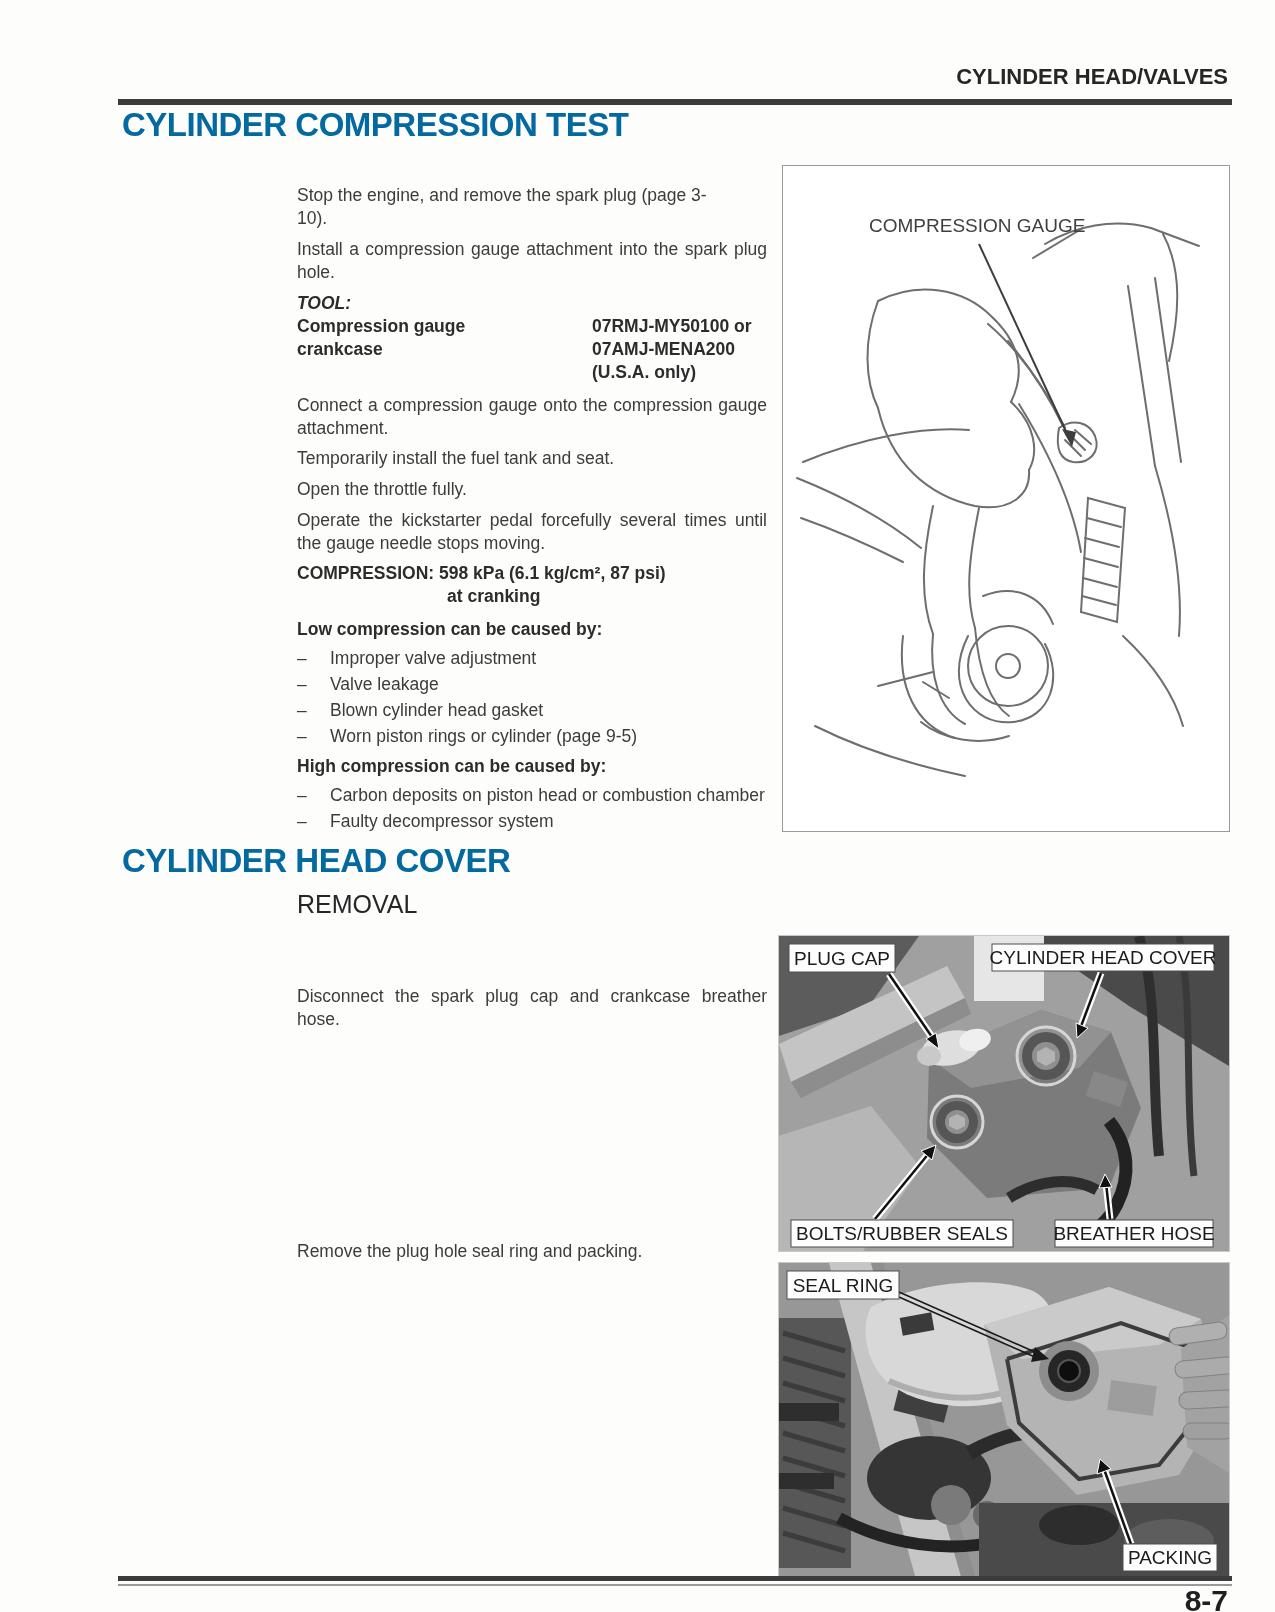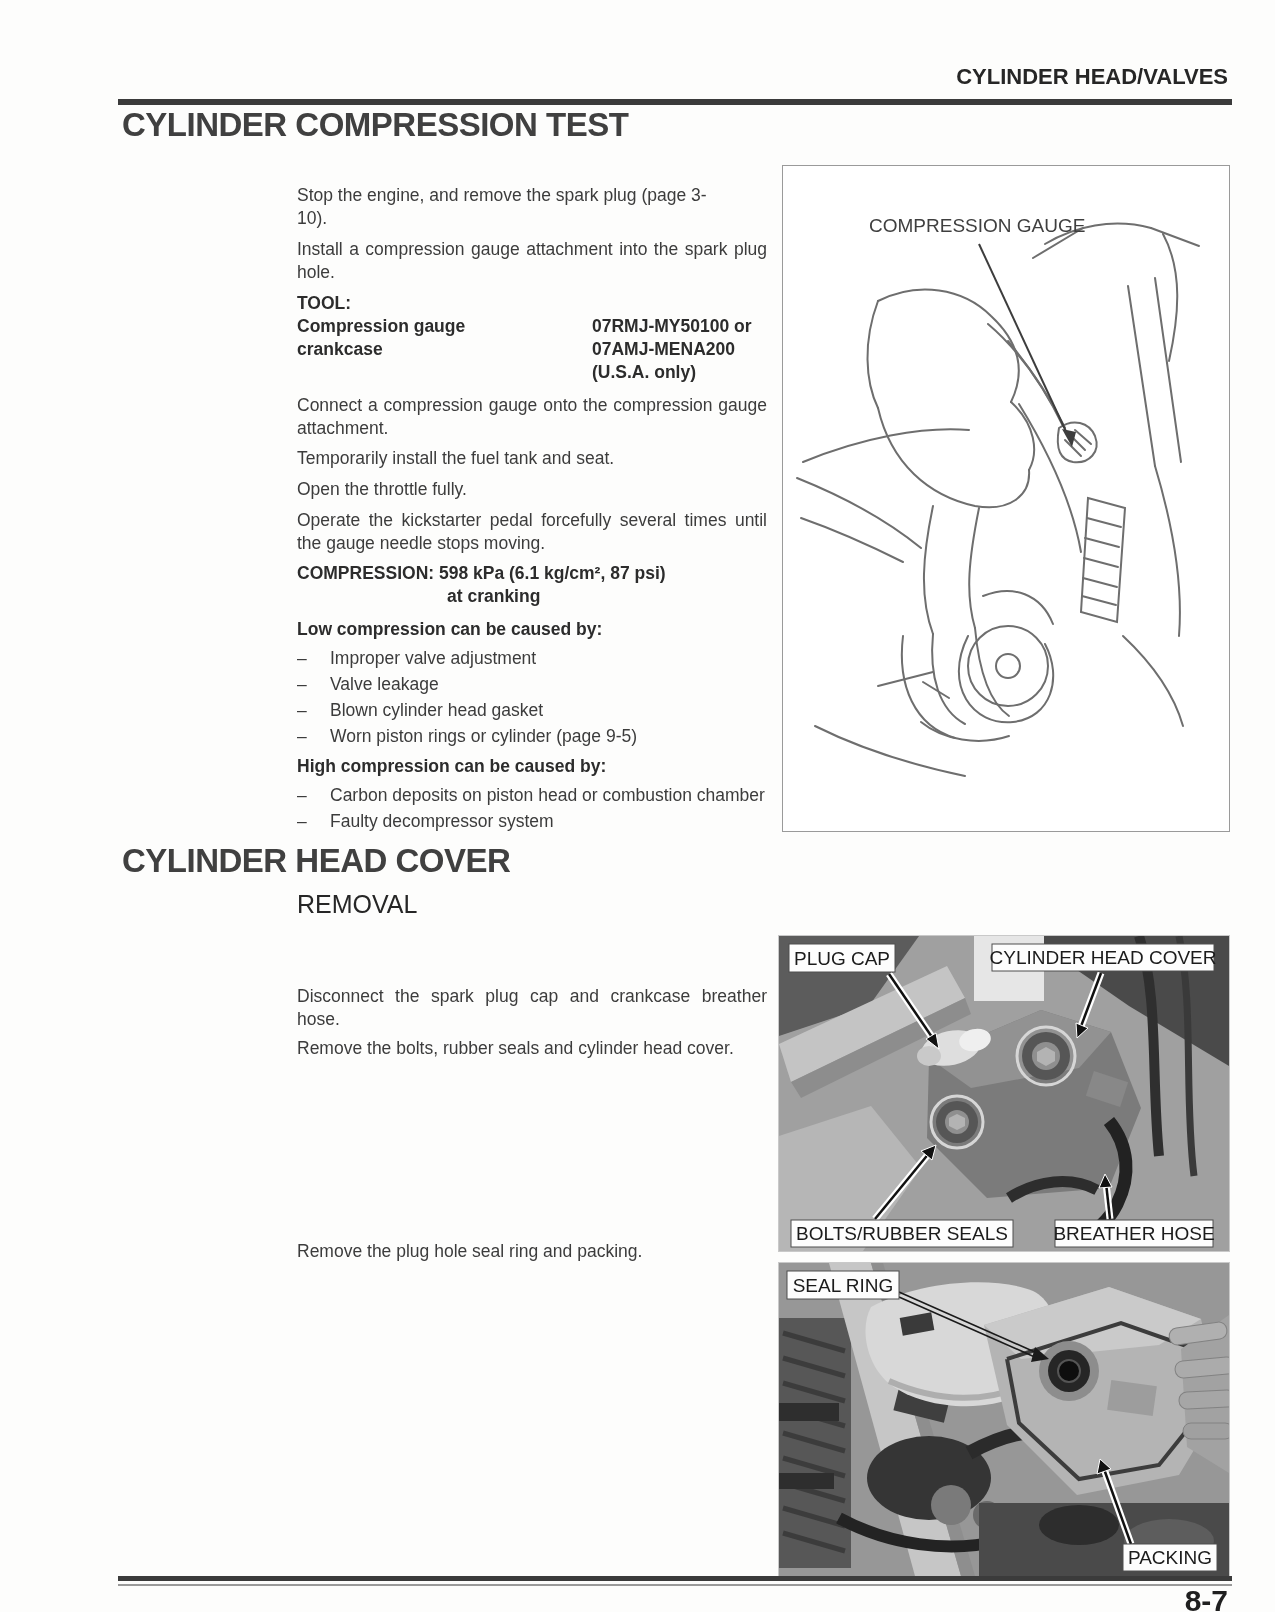--- a/index.html
+++ b/index.html
@@ -2,21 +2,21 @@
 <html><head>
 <meta charset="utf-8">
 <style>
   html,body{margin:0;padding:0;background:#e8e8e8;}
   .page{
     position:relative;width:1275px;height:1612px;margin:0 auto;
     background:#fdfdfc;overflow:hidden;
     font-family:"Liberation Sans", sans-serif;color:#3c3c3c;
   }
   .abs{position:absolute;}
-  .h1{font-size:33px;font-weight:bold;color:#404040;letter-spacing:-0.5px;white-space:nowrap;}
+  .h1{font-size:33px;font-weight:bold;color:#0369a1;letter-spacing:-0.5px;white-space:nowrap;}
   .h2{font-size:25px;font-weight:normal;color:#262626;white-space:nowrap;}
   .hdr{font-size:22px;font-weight:bold;color:#262626;white-space:nowrap;}
   .rule{background:#3b3b3b;}
   .rule-thin{background:#9a9a9a;}
   .col{left:297px;width:470px;font-size:17.5px;line-height:23px;}
   .jus{text-align:justify;}
   .bold{font-weight:bold;color:#2c2c2c;}
   .bullet{display:flex;line-height:26px;}
   .dash{width:33px;flex:none;}
   .btext{flex:1;}
@@ -36,21 +36,21 @@
 <div class="page">
 
   <div class="abs hdr" style="top:64px;right:47px;">CYLINDER HEAD/VALVES</div>
   <div class="abs rule" style="left:118px;top:99px;width:1114px;height:6px;"></div>
 
   <div class="abs h1" style="left:122px;top:106px;">CYLINDER COMPRESSION TEST</div>
 
   <div class="abs col" style="top:184px;width:410px;">Stop the engine, and remove the spark plug (page 3-10).</div>
   <div class="abs col jus" style="top:238px;">Install a compression gauge attachment into the spark plug hole.</div>
 
-  <div class="abs col bold" style="top:292px;">TOOL:</div>
+  <div class="abs col bold" style="top:292px;font-style:italic;">TOOL:</div>
   <div class="abs col toolwrap" style="top:315px;height:70px;">
     <div class="bold">
       <div>Compression gauge</div>
       <div>crankcase</div>
     </div>
     <div class="tool-right bold">
       <div>07RMJ-MY50100 or</div>
       <div>07AMJ-MENA200</div>
       <div>(U.S.A. only)</div>
     </div>
@@ -95,21 +95,20 @@
     <div class="bullet">
         <span class="dash">–</span>
         <span class="btext">Faulty decompressor system</span>
       </div>
   </div>
 
   <div class="abs h1" style="left:122px;top:842px;">CYLINDER HEAD COVER</div>
   <div class="abs h2" style="left:297px;top:890px;">REMOVAL</div>
 
   <div class="abs col jus" style="top:985px;">Disconnect the spark plug cap and crankcase breather hose.</div>
-  <div class="abs col jus" style="top:1037px;">Remove the bolts, rubber seals and cylinder head cover.</div>
   <div class="abs col" style="top:1240px;">Remove the plug hole seal ring and packing.</div>
 
   <div class="abs fig" style="left:782px;top:165px;width:446px;height:665px;">
     <svg width="446" height="665" viewBox="0 0 446 665">
       <g stroke="#6e6e6e" stroke-width="2" fill="none" stroke-linecap="round">
 
         <path d="M262,78 C292,60 330,52 368,62"></path>
         <path d="M368,62 L416,80"></path>
         <path d="M380,68 C400,105 396,150 386,195"></path>
 

